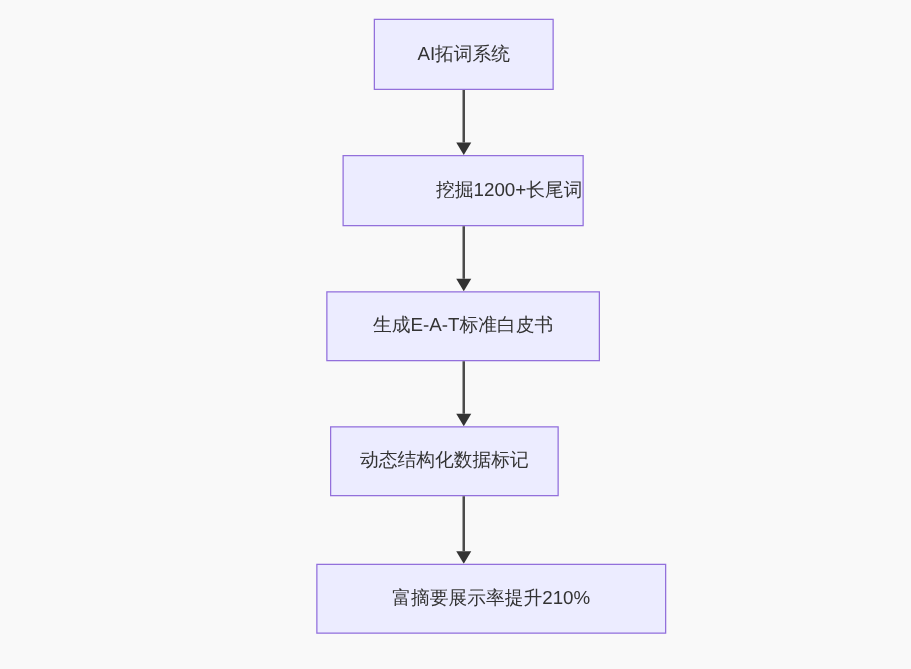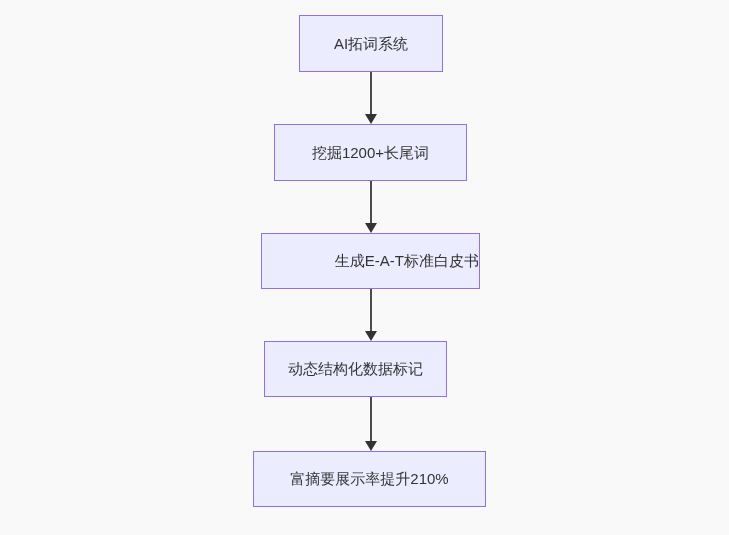--- a/index.html
+++ b/index.html
@@ -45,24 +45,24 @@
   }
   .edge-head {
     width: 0;
     height: 0;
     border-left: 6px solid transparent;
     border-right: 6px solid transparent;
     border-top: 10px solid #333333;
   }
   
   .n1 { left: 299px; top: 15px;  width: 144px; height: 57px; }
-  .n2 { left: 274px; top: 124px; width: 193px; height: 57px; }
-  .n3 { left: 261px; top: 233px; width: 219px; height: 56px; justify-content: flex-end; }
+  .n2 { left: 274px; top: 124px; width: 193px; height: 57px; justify-content: flex-end; }
+  .n3 { left: 261px; top: 233px; width: 219px; height: 56px; }
   .n4 { left: 264px; top: 341px; width: 183px; height: 56px; }
-  .n5 { left: 253px; top: 451px; width: 233px; height: 56px; }
+  .n5 { left: 253px; top: 451px; width: 280px; height: 56px; }
   
   .e1 { left: 365px; top: 72px;  height: 52px; }
   .e2 { left: 365px; top: 181px; height: 52px; }
   .e3 { left: 365px; top: 289px; height: 52px; }
   .e4 { left: 365px; top: 397px; height: 54px; }
 </style>
 </head>
 <body>
 
 <div class="canvas">

